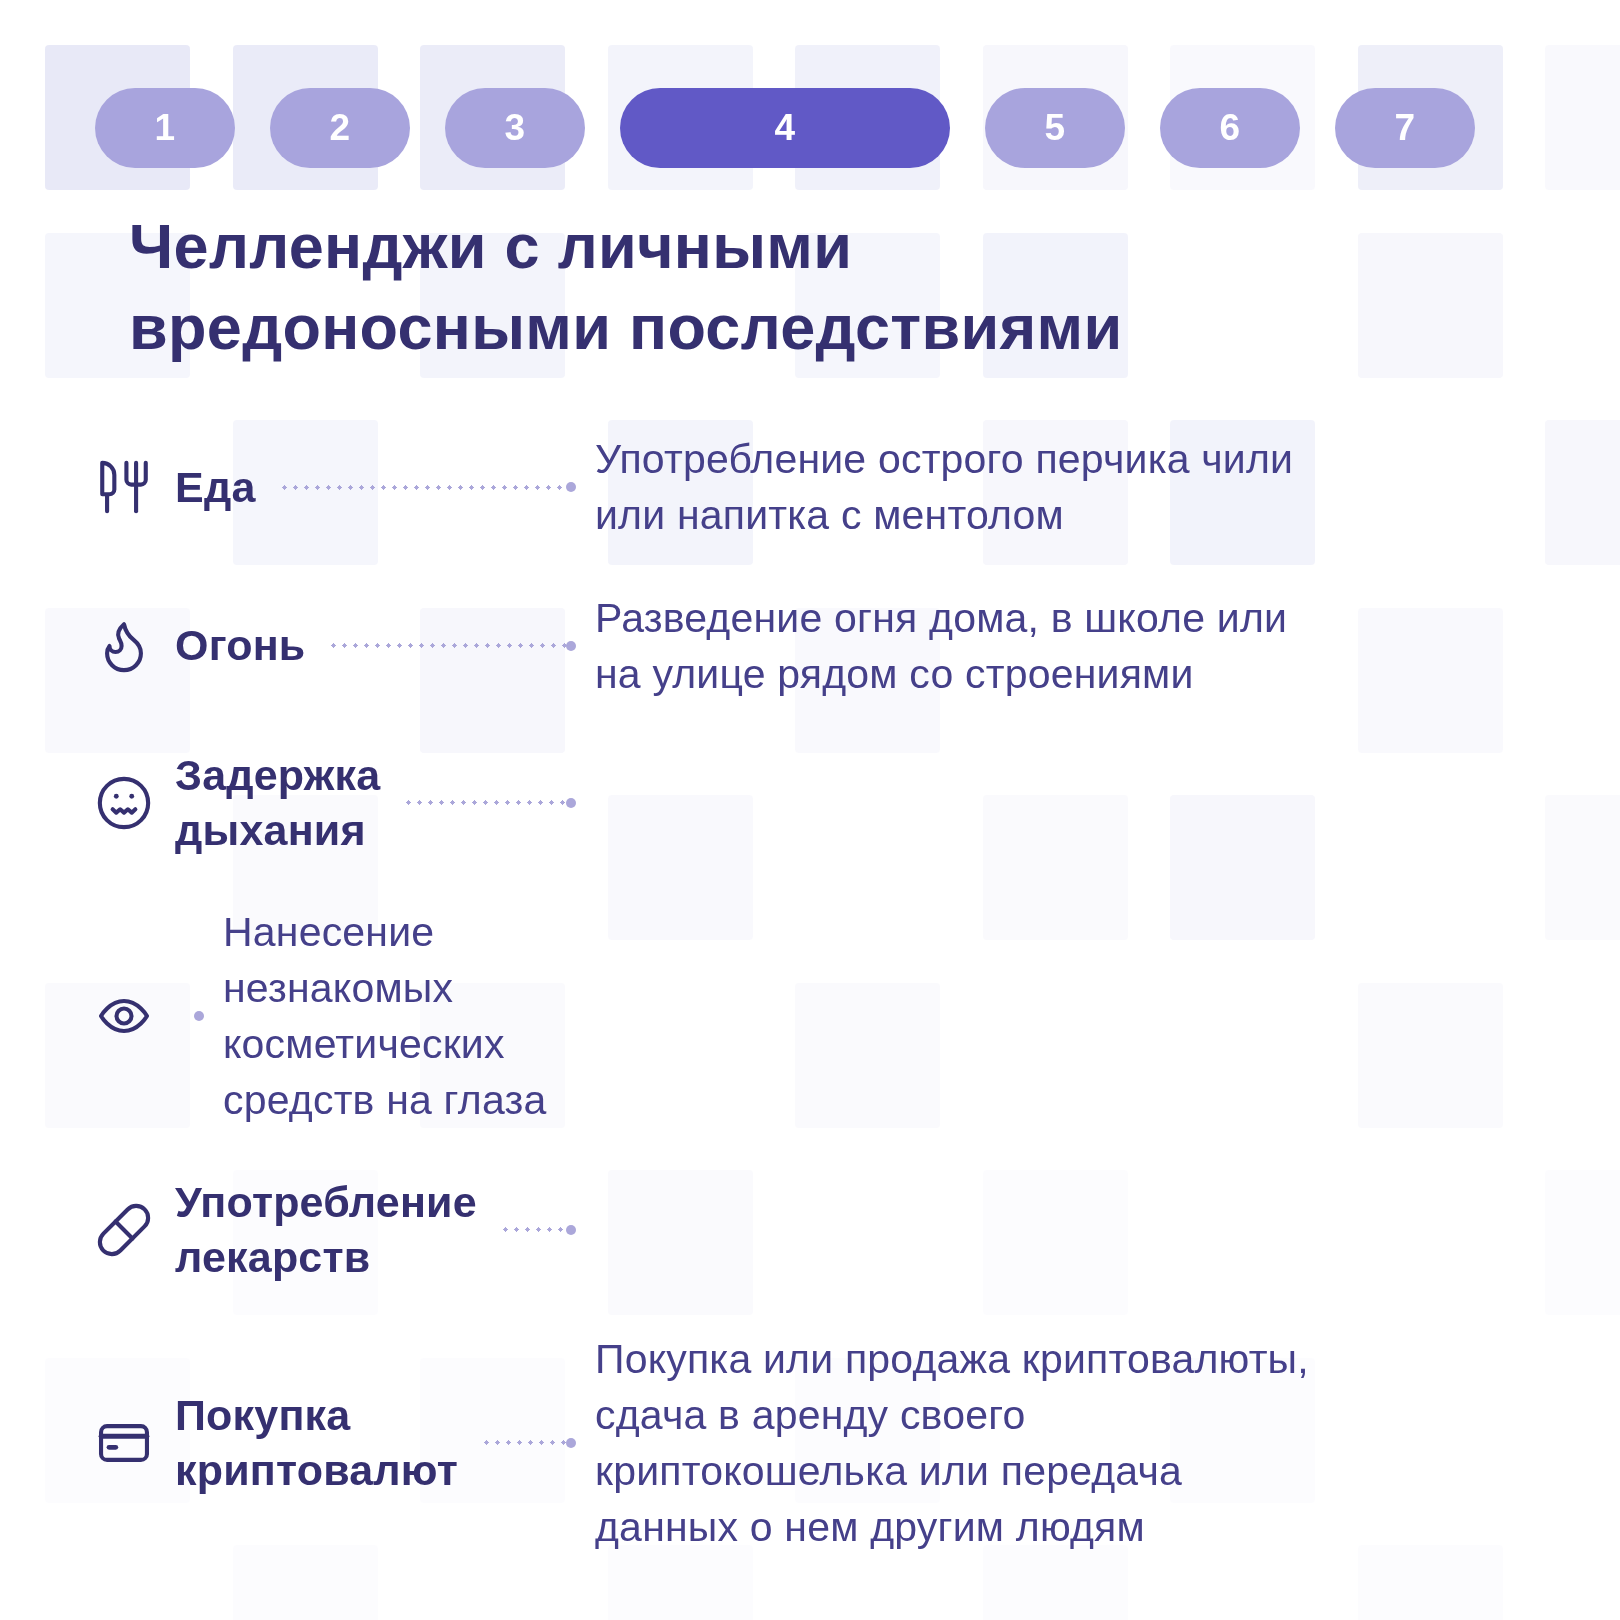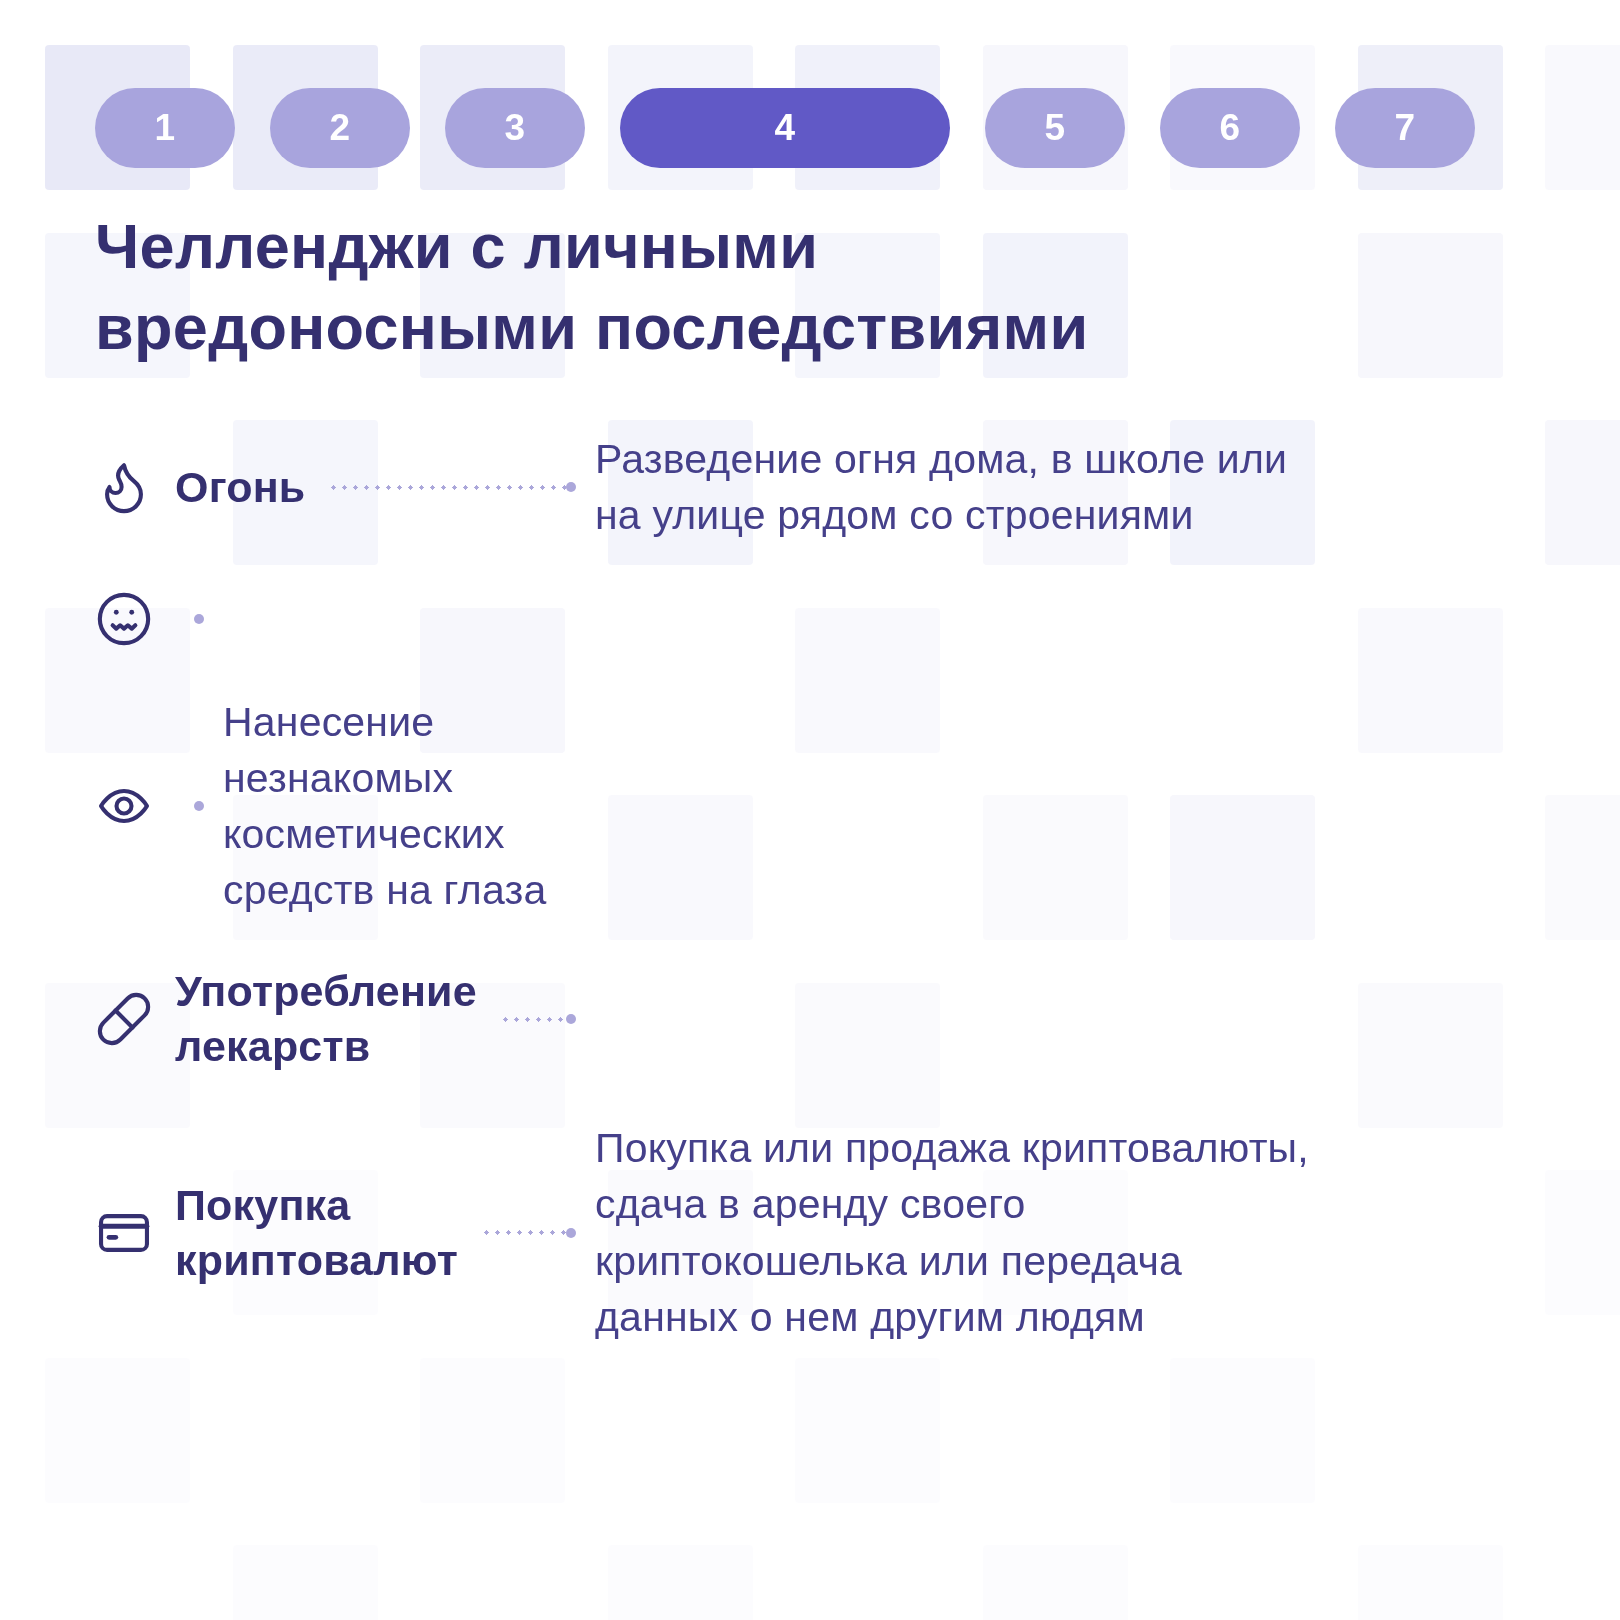--- a/index.html
+++ b/index.html
@@ -35,20 +35,21 @@
   }
   .pill.active{width:330px;background:var(--accent-active);}
 
   
   .title{
     margin-top:38px;
     font-size:63px;line-height:1.28;font-weight:800;
     color:var(--heading-text);
     white-space:pre-line;
     letter-spacing:.3px;
+    margin-left:34px;
   }
 
   
   .list{display:flex;flex-direction:column;gap:46px;margin-top:64px;}
   .row{
     display:grid;
     grid-template-columns:80px max-content 1fr 930px;
     align-items:center;
   }
   .icon-cell{width:80px;display:flex;align-items:center;}
@@ -137,20 +138,33 @@
       <div class="pill">5</div>
       <div class="pill">6</div>
       <div class="pill">7</div>
     </div>
 
     <h1 class="title">Челленджи с личными
 вредоносными последствиями</h1>
 
     <div class="list">
 
+      <div class="row">
+        <div class="icon-cell">
+          <svg viewBox="0 0 24 24">
+            <path d="M3 15 V2 a5 5 0 0 1 5 5 v6 a2 2 0 0 1 -2 2 H3 Z m2 0 v7"></path>
+            <path d="M13 2 v7 c0 1.1 .9 2 2 2 h4 a2 2 0 0 0 2 -2 V2"></path>
+            <path d="M17 2 v20"></path>
+          </svg>
+        </div>
+        <div class="label">Еда</div>
+        <div class="leader"></div>
+        <div class="desc">Употребление острого перчика чили
+или напитка с ментолом</div>
+      </div>
 
       <div class="row">
         <div class="icon-cell">
           <svg viewBox="0 0 24 24">
             <path d="M8.5 14.5A2.5 2.5 0 0 0 11 12c0-1.38-.5-2-1-3-1.072-2.143-.224-4.054 2-6 .5 2.5 2 4.9 4 6.5 2 1.6 3 3.5 3 5.5a7 7 0 1 1-14 0c0-1.153.433-2.294 1-3a2.5 2.5 0 0 0 2.5 2.5z"></path>
           </svg>
         </div>
         <div class="label">Огонь</div>
         <div class="leader"></div>
         <div class="desc">Разведение огня дома, в школе или
@@ -159,20 +173,22 @@
 
       <div class="row">
         <div class="icon-cell">
           <svg viewBox="0 0 24 24">
             <circle cx="12" cy="12" r="10"></circle>
             <circle cx="8.8" cy="9.2" r="1" fill="currentColor" stroke="none" style="fill:var(--heading-text)"></circle>
             <circle cx="15.2" cy="9.2" r="1" fill="currentColor" stroke="none" style="fill:var(--heading-text)"></circle>
             <polyline points="7.3,14.6 8.8,16 10.4,14.6 12,16 13.6,14.6 15.2,16 16.7,14.6"></polyline>
           </svg>
         </div>
+        <div class="label">Задержка
+дыхания</div>
         <div class="leader"></div>
       </div>
 
       <div class="row">
         <div class="icon-cell">
           <svg viewBox="0 0 24 24">
             <path d="M2.5 12S6 5.8 12 5.8 21.5 12 21.5 12 18 18.2 12 18.2 2.5 12 2.5 12Z"></path>
             <circle cx="12" cy="12" r="3.1"></circle>
           </svg>
         </div>

